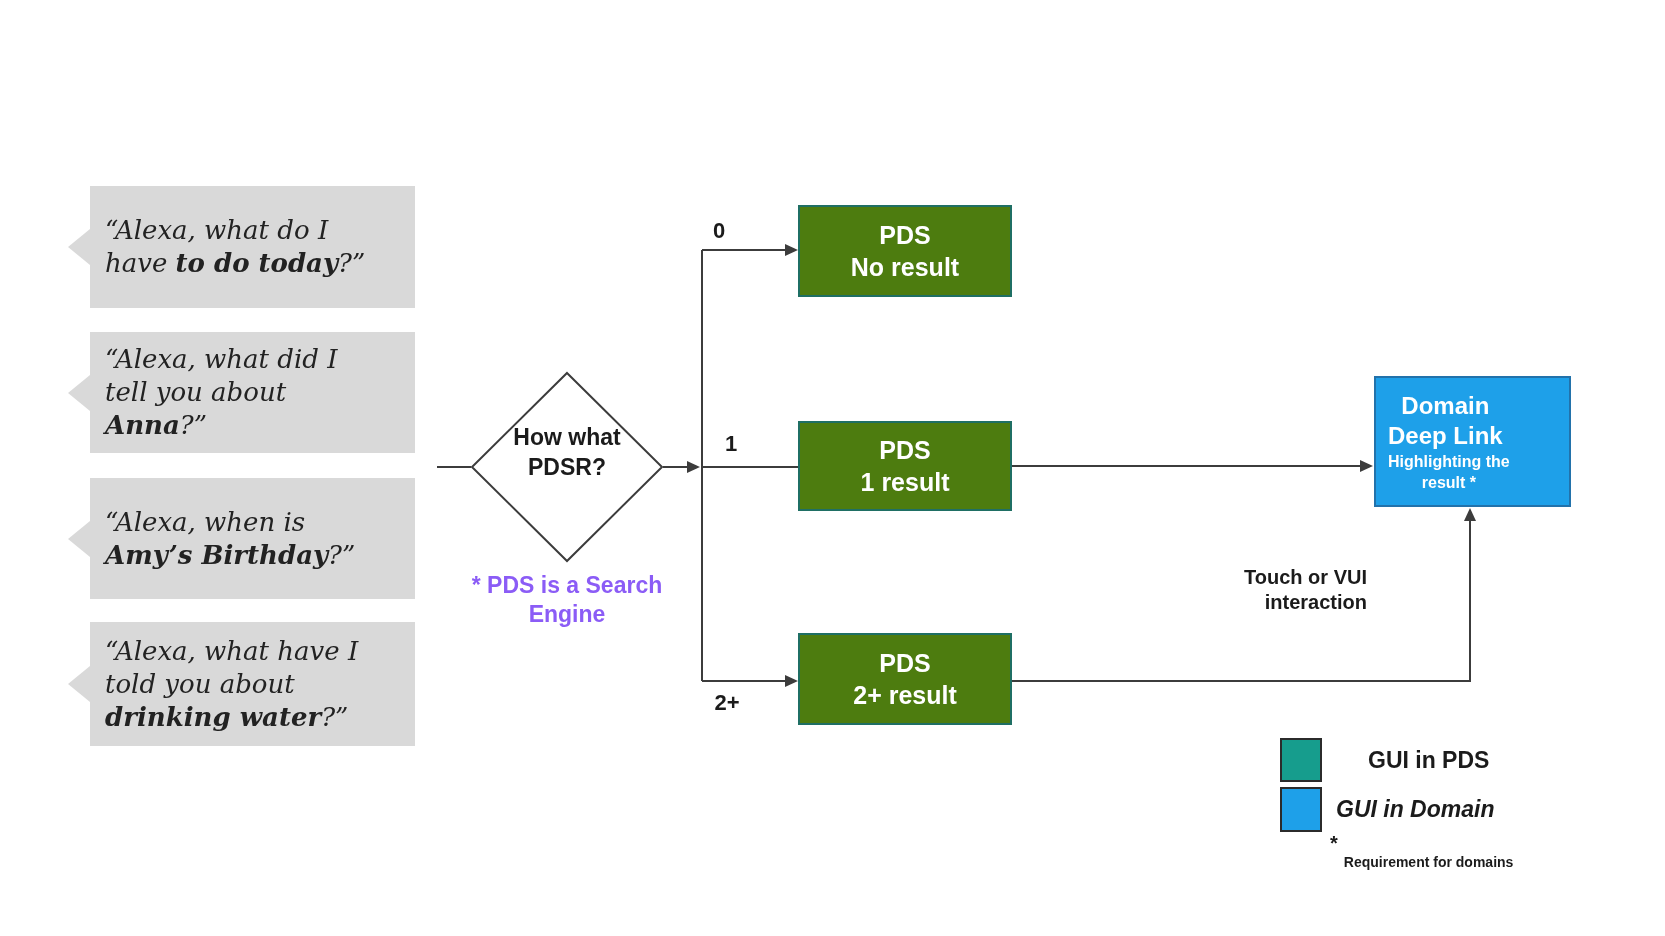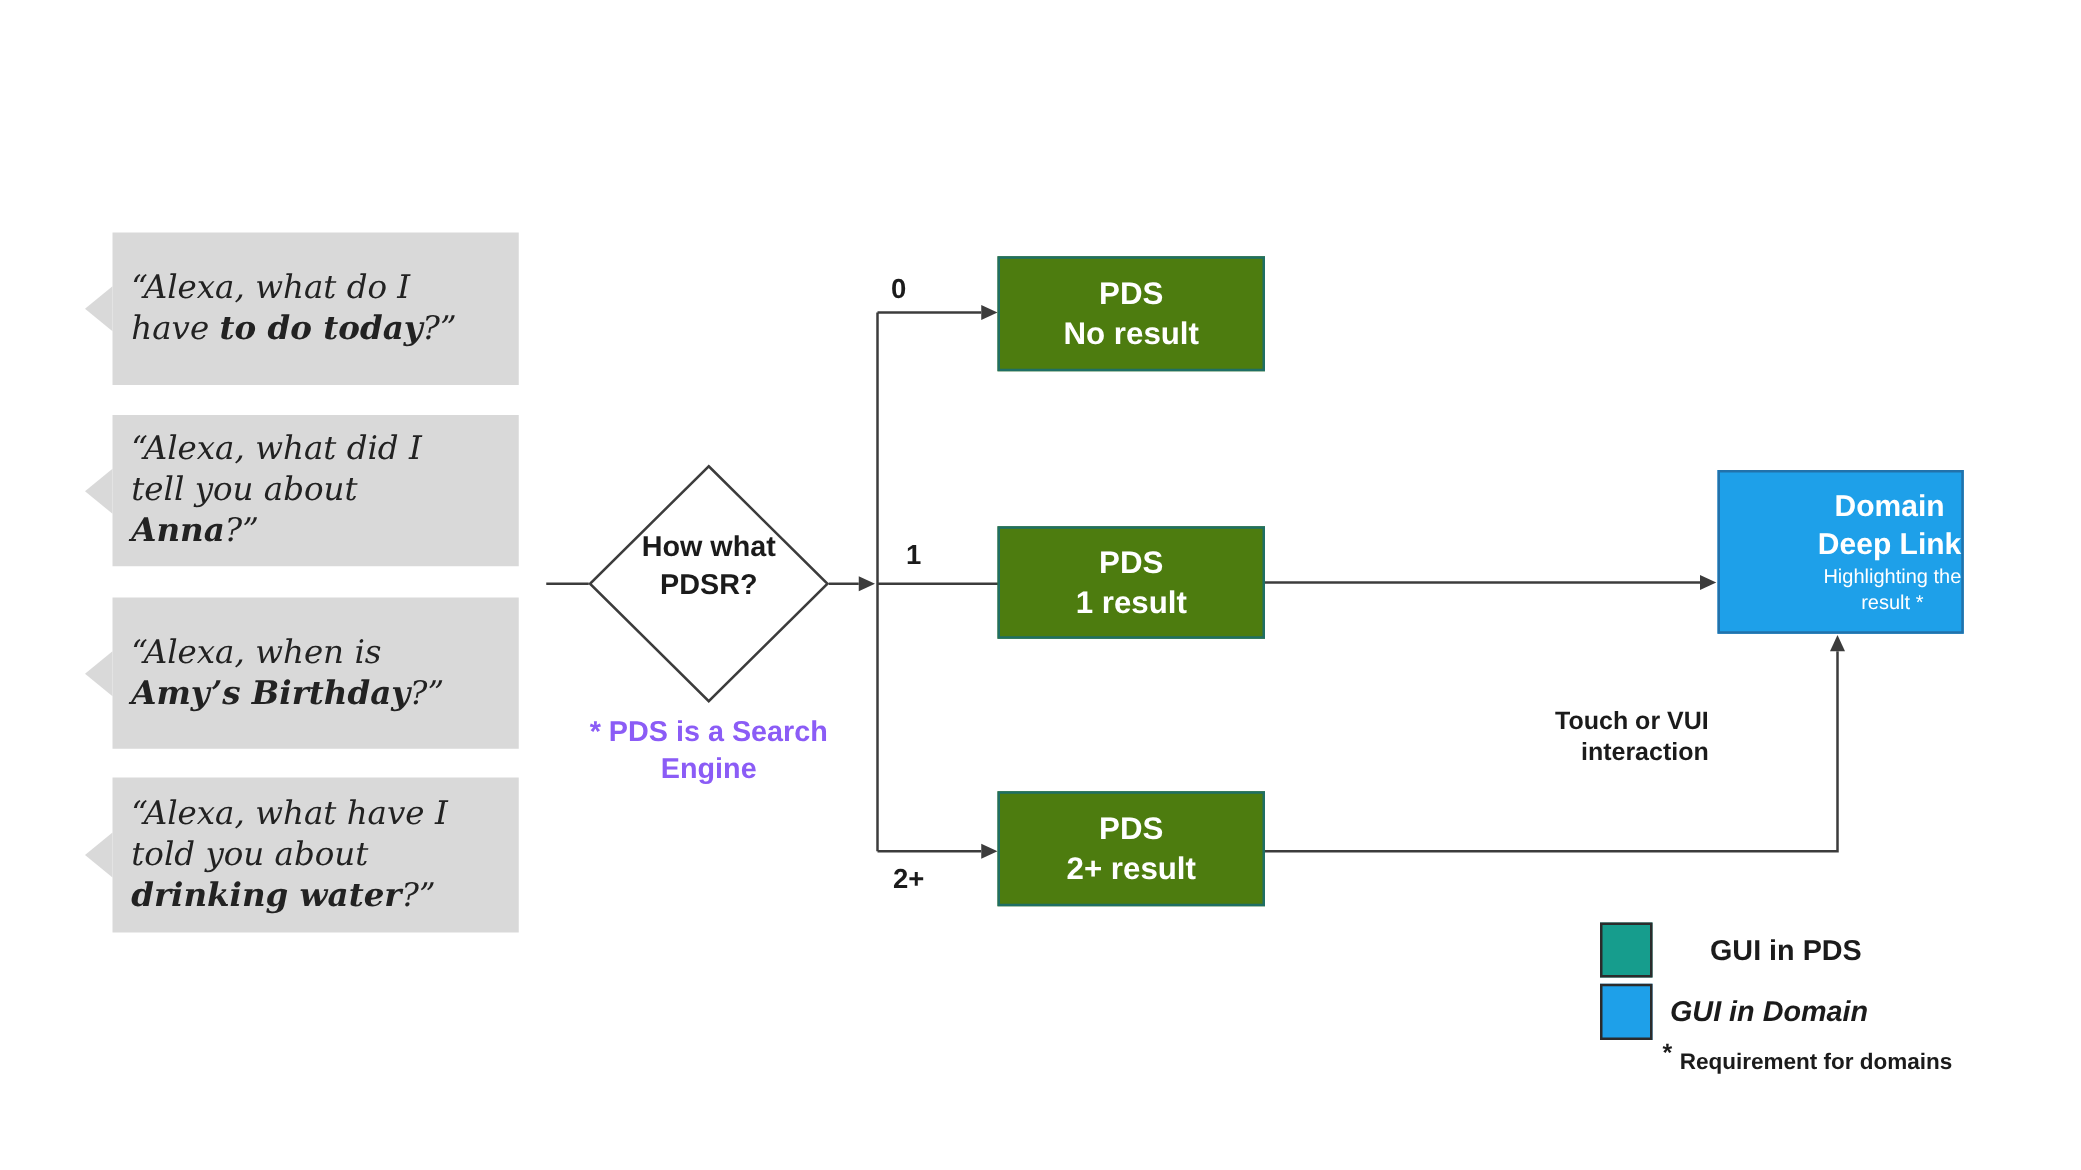--- a/index.html
+++ b/index.html
@@ -69,29 +69,29 @@
   }
   #box-no-result{top:205px;height:92px;}
   #box-one-result{top:421px;height:90px;}
   #box-two-result{top:633px;height:92px;}
 
   .domain-box{
     left:1374px;top:376px;width:197px;height:131px;
     background:#1ea0e9;
     border:2px solid #2272ab;
     box-sizing:border-box;
-    display:flex;flex-direction:column;align-items:flex-end;justify-content:center;
+    display:flex;flex-direction:column;align-items:flex-start;justify-content:center;padding-left:12px;
   }
   .domain-title{
     color:#ffffff;font-weight:bold;
     font-size:24px;line-height:30px;
     text-align:center;white-space:pre-line;
   }
   .domain-subtitle{
-    color:#ffffff;font-weight:normal;
+    color:#ffffff;font-weight:bold;
     font-size:16px;line-height:21px;
     text-align:center;white-space:pre-line;
   }
 
   
   .branch-label{
     font-weight:bold;font-size:22px;color:#1b1b1b;
     text-align:center;
   }
   #label-zero{left:704px;top:218px;width:30px;}
@@ -119,21 +119,21 @@
     font-weight:bold;font-size:23px;color:#1b1b1b;
   }
   #legend-label-pds{top:738px;height:44px;margin-left:32px;}
   #legend-label-domain{top:787px;height:45px;font-style:italic;}
   .legend-footnote{
     left:1330px;top:833px;width:300px;
     display:flex;align-items:flex-start;
     font-weight:bold;color:#1b1b1b;
   }
   .legend-footnote .star{font-size:20px;line-height:20px;margin-right:6px;}
-  .legend-footnote .note{font-size:18px;line-height:20px;margin-top:6px;}
+  .legend-footnote .note{font-size:14px;line-height:20px;margin-top:19px;}
 </style>
 </head>
 <body>
 
 <div id="canvas">
 
   <svg id="connectors" class="abs" width="1665" height="936" viewBox="0 0 1665 936">
     <g stroke="#3c3c3c" stroke-width="2" fill="none">
       <path d="M437 467 H471"></path>
       <path d="M663 467 H687"></path>

